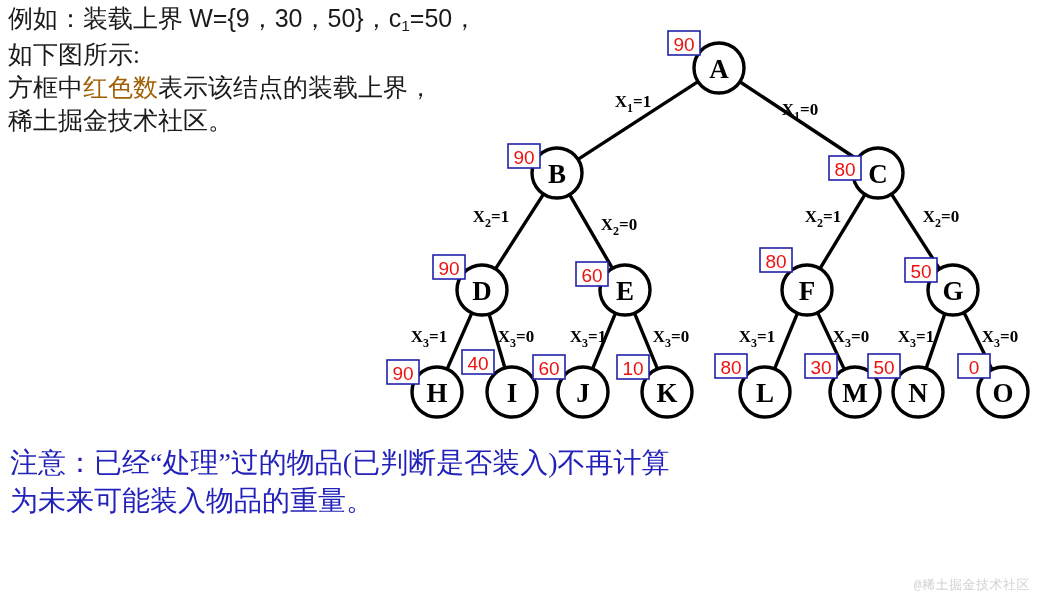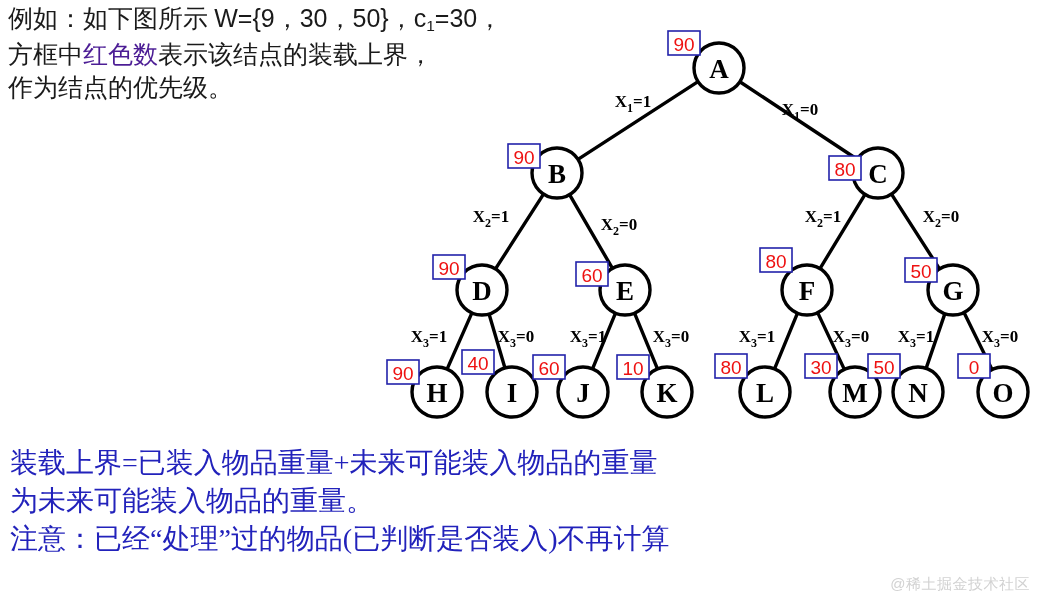--- a/index.html
+++ b/index.html
@@ -21,21 +21,21 @@
     left: 8px;
     top: 2px;
     width: 700px;
     color: #1a1a1a;
     font-family: "Liberation Serif", serif;
     font-size: 25px;
     line-height: 33px;
     white-space: nowrap;
   }
   #intro-text .line { display: block; }
-  #intro-text .red { color: #4c1d95; }
+  #intro-text .red { color: #a16207; }
   #intro-text .latin {
     font-family: "Liberation Sans", sans-serif;
     font-size: 25px;
   }
   #intro-text sub {
     font-size: 0.62em;
     vertical-align: baseline;
     position: relative;
     top: 0.28em;
   }
@@ -106,33 +106,34 @@
     white-space: nowrap;
   }
   #conclusion-text .line { display: block; }
 
   
   #watermark {
     position: absolute;
     right: 16px;
     bottom: 10px;
     color: #d2d2d2;
-    font-family: Liberation Sans, sans-serif;
-    font-size: 15px;
+    font-family: Liberation Mono, monospace;
+    font-size: 13px;
     letter-spacing: 0.5px;
     user-select: none;
   }
 </style>
 </head>
 <body>
 
 <div id="intro-text">
-  <span class="line"><span>例如：如下图所示 </span><span class="latin"><span>W={9，30，50}，c</span><sub>1</sub><span>=30，</span></span></span>
+  <span class="line"><span>例如：装载上界 </span><span class="latin"><span>W={9，30，50}，c</span><sub>1</sub><span>=50，</span></span></span>
+  <span class="line">如下图所示:</span>
   <span class="line"><span>方框中</span><span class="red">红色数</span><span>表示该结点的装载上界，</span></span>
-  <span class="line">作为结点的优先级。</span>
+  <span class="line">稀土掘金技术社区。</span>
 </div>
 
 <div id="tree-wrap">
   <svg id="tree-svg" width="1046" height="440" viewBox="0 0 1046 440">
     <g id="edge-layer">
         <line x1="698.021175336088" y1="81.59738635623921" x2="577.978824663912" y2="159.4026136437608" class="edge-line"></line>
         <line x1="739.8616152437933" y1="81.77653836854276" x2="857.1383847562067" y2="159.22346163145724" class="edge-line"></line>
         <line x1="543.5083471319892" y1="194.04697847409685" x2="495.4916528680108" y2="268.9530215259032" class="edge-line"></line>
         <line x1="569.5623003791212" y1="194.6145462405467" x2="612.4376996208788" y2="268.3854537594533" class="edge-line"></line>
         <line x1="865.0303137941726" y1="194.37258149410994" x2="819.9696862058274" y2="268.6274185058901" class="edge-line"></line>
@@ -283,18 +284,17 @@
         </g>
         <g>
           <rect x="958" y="354" width="32" height="24" class="bound-box"></rect>
           <text x="974" y="367" class="bound-text">0</text>
         </g>
       </g>
   </svg>
 </div>
 
 <div id="conclusion-text">
-  <span class="line">装载上界=已装入物品重量+未来可能装入物品的重量</span>
+  <span class="line">注意：已经“处理”过的物品(已判断是否装入)不再计算</span>
   <span class="line">为未来可能装入物品的重量。</span>
-  <span class="line">注意：已经“处理”过的物品(已判断是否装入)不再计算</span>
 </div>
 
 <div id="watermark">@稀土掘金技术社区</div>
 
 </body></html>

